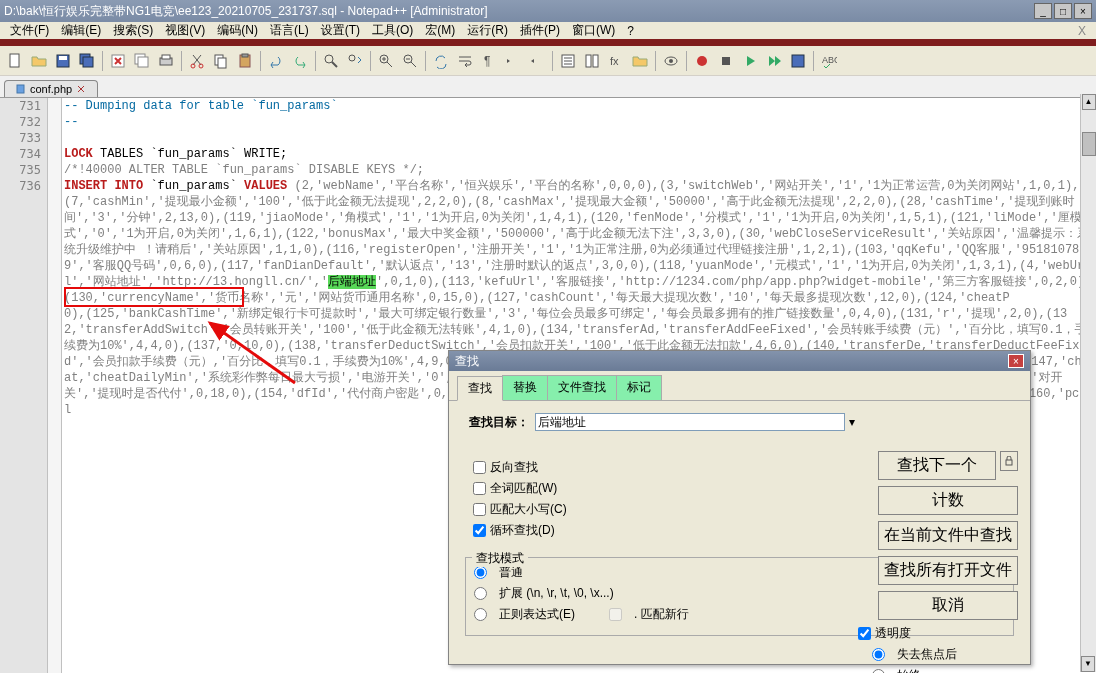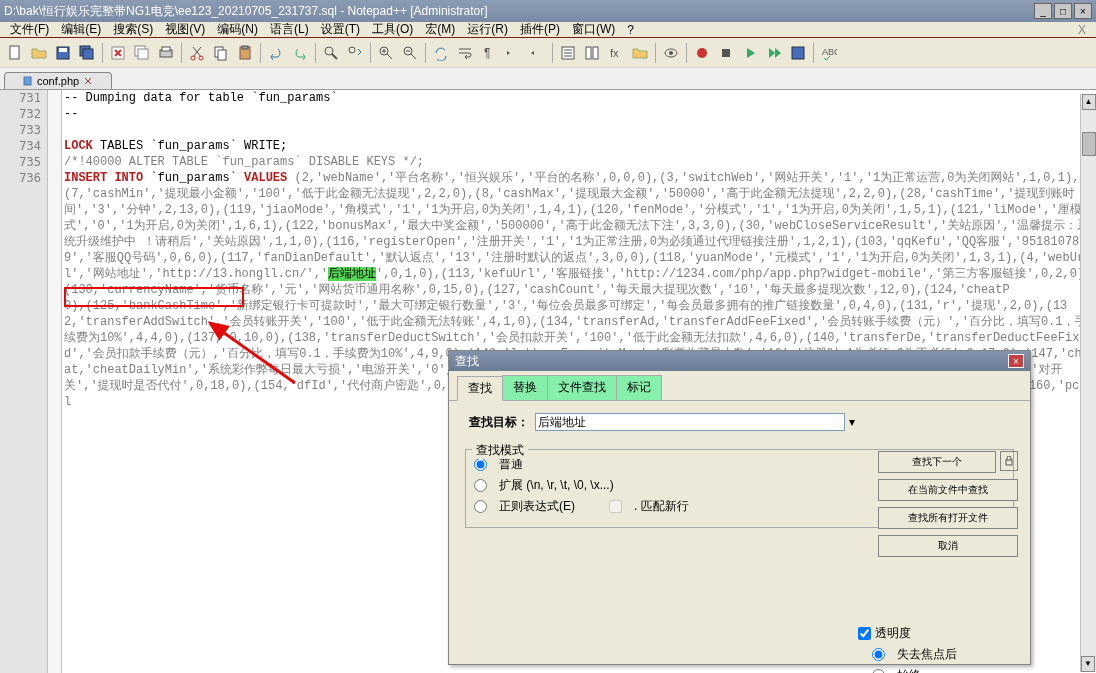--- a/index.html
+++ b/index.html
@@ -5,45 +5,45 @@
 * { box-sizing: border-box; margin: 0; padding: 0; }
 body { font-family: "Microsoft YaHei", "宋体", SimSun, sans-serif; font-size: 12px; background: #ece9d8; overflow: hidden; width: 1096px; height: 673px; position: relative; }
 
 
 .titlebar { background: linear-gradient(180deg, #8b9bb3 0%, #7a8ba5 100%); height: 22px; display: flex; align-items: center; padding: 0 4px; color: #fff; justify-content: space-between; }
 .titlebar-text { font-size: 12px; white-space: nowrap; overflow: hidden; }
 .titlebar-btns { display: flex; gap: 2px; }
 .titlebar-btn { width: 18px; height: 16px; background: #c7c7c7; border: 1px solid #666; display: flex; align-items: center; justify-content: center; font-size: 10px; color: #000; cursor: pointer; }
 
 
-.menubar { background: #ece9d8; height: 16px; display: flex; align-items: center; padding: 0 4px; border-bottom: 1px solid #7f1d1d; }
+.menubar { background: #ece9d8; height: 24px; display: flex; align-items: center; padding: 0 4px; border-bottom: 7px solid #7f1d1d; }
 .menuitem { padding: 2px 6px; cursor: pointer; font-size: 12px; }
 .menubar-x { margin-left: auto; padding: 0 6px; color: #888; cursor: pointer; }
 
 
 .toolbar { background: #ece9d8; height: 30px; display: flex; align-items: center; padding: 2px 4px; gap: 2px; border-bottom: 1px solid #d4d0c8; }
 .tool-btn { width: 22px; height: 22px; display: flex; align-items: center; justify-content: center; cursor: pointer; border: 1px solid transparent; }
 .tool-btn svg { width: 16px; height: 16px; }
 .tool-sep { width: 1px; height: 20px; background: #aaa; margin: 0 2px; }
 
 
 .tabs { background: #f0f0f0; height: 22px; display: flex; align-items: flex-end; padding: 0 4px; border-bottom: 1px solid #9a9a9a; }
-.tab { background: #e4e4e4; border: 1px solid #888; border-bottom: none; padding: 2px 18px; margin-right: 2px; font-size: 11px; display: flex; align-items: center; gap: 4px; cursor: pointer; border-radius: 4px 4px 0 0; }
+.tab { background: #e4e4e4; border: 1px solid #888; border-bottom: none; padding: 2px 11px; margin-right: 2px; font-size: 11px; display: flex; align-items: center; gap: 4px; cursor: pointer; border-radius: 4px 4px 0 0; }
 .tab.active { background: #fff; position: relative; z-index: 2; }
 .tab-icon { width: 10px; height: 10px; }
 .tab-close { width: 10px; height: 10px; }
 
 
 .editor-wrapper { display: flex; height: 672px; background: #fff; position: relative; }
 .gutter { background: #e4e4e4; width: 48px; border-right: 1px solid #c0c0c0; font-family: Consolas, monospace; font-size: 12px; color: #808080; text-align: right; padding: 0 6px; line-height: 16px; user-select: none; }
 .fold-col { width: 14px; background: #f5f5f5; border-right: 1px solid #c0c0c0; }
 .editor { flex: 1; font-family: Consolas, "Courier New", monospace; font-size: 12px; line-height: 16px; padding: 0 2px; white-space: pre-wrap; word-break: break-all; overflow: hidden; }
 .kw { color: #b91c1c; font-weight: bold; }
 .str { color: #808080; }
-.cmt { color: #000000; }
+.cmt { color: #0369a1; }
 .highlight { background: #58d858; }
 
 
 .red-arrow1 { position: absolute; left: 200px; top: 318px; pointer-events: none; }
 .red-arrow2 { position: absolute; left: 570px; top: 402px; pointer-events: none; }
 .red-box { position: absolute; left: 64px; top: 287px; width: 180px; height: 20px; border: 2px solid #e40a0a; pointer-events: none; }
 
 
 .dialog { position: absolute; left: 448px; top: 350px; width: 583px; height: 315px; background: #ece9d8; border: 1px solid #848484; box-shadow: 2px 2px 4px rgba(0,0,0,.3); }
 .dialog-title { background: linear-gradient(180deg, #8393ac 0%, #6a7b96 100%); height: 20px; color: #fff; display: flex; align-items: center; padding: 0 6px; font-size: 12px; justify-content: space-between; }
@@ -56,21 +56,21 @@
 .field-label { width: 70px; text-align: right; margin-right: 6px; font-weight: bold; }
 .field-input { flex: 1; max-width: 310px; }
 .field-input select, .field-input input { width: 100%; font-size: 12px; padding: 1px 2px; border: 1px solid #7f9db9; }
 .check-group { margin: 28px 0 0 14px; }
 .check-row { display: flex; align-items: center; gap: 4px; margin-bottom: 4px; font-size: 12px; }
 .check-row input[type=checkbox] { margin: 0; }
 .groupbox { border: 1px solid #aaa; padding: 6px 8px 8px; margin: 8px 6px 0; position: relative; }
 .groupbox-title { position: absolute; top: -8px; left: 6px; background: #ece9d8; padding: 0 4px; font-size: 12px; }
 .radio-row { display: flex; align-items: center; gap: 12px; margin-bottom: 4px; font-size: 12px; }
 .dialog-btns { position: absolute; right: 12px; top: 50px; width: 140px; display: flex; flex-direction: column; gap: 6px; }
-.dlg-btn { padding: 3px 4px; border: 1px solid #848484; background: #ece9d8; cursor: pointer; font-size: 10px; }
+.dlg-btn { padding: 3px 4px; border: 1px solid #848484; background: #ece9d8; cursor: pointer; font-size: 16px; }
 .dlg-lock { width: 18px; height: 20px; border: 1px solid #848484; display:flex; align-items:center; justify-content:center; }
 .transparency { position: absolute; right: 12px; top: 224px; width: 160px; }
 
 
 .vscroll { position: absolute; right: 0; top: 94px; width: 16px; height: 578px; background: #e8e8e8; border-left: 1px solid #c0c0c0; }
 .vscroll-thumb { position: absolute; top: 38px; width: 14px; left: 1px; height: 24px; background: #c0c0c0; border: 1px solid #888; }
 .vscroll-arrow { width: 14px; height: 16px; background: #ddd; border: 1px solid #888; margin: 0 auto; font-size: 8px; text-align: center; line-height: 14px; }
 </style>
 </head>
 <body>
@@ -359,20 +359,38 @@
   </div>
   <div class="dialog-body">
     <div class="field-row">
       <span class="field-label">查找目标：</span>
       <div class="field-input">
         <input type="text" value="后端地址" style="">
       </div>
       <span style="margin-left:4px">▾</span>
     </div>
 
+    <div class="check-group">
+      <label class="check-row">
+          <input type="checkbox" style=""> 
+          <span>反向查找</span>
+        </label>
+      <label class="check-row">
+          <input type="checkbox" style=""> 
+          <span>全词匹配(W)</span>
+        </label>
+      <label class="check-row">
+          <input type="checkbox" style=""> 
+          <span>匹配大小写(C)</span>
+        </label>
+      <label class="check-row">
+          <input type="checkbox" checked="" style=""> 
+          <span>循环查找(D)</span>
+        </label>
+    </div>
 
     <div style="display:flex; gap:12px; margin-top:10px;">
       <div class="groupbox" style="flex:1">
         <span class="groupbox-title">查找模式</span>
         <label class="radio-row">
             <input type="radio" name="mode" checked="" style=""> 
             <span>普通</span>
           </label>
         <label class="radio-row">
             <input type="radio" name="mode" style=""> 
@@ -385,20 +403,21 @@
     <div class="dialog-btns">
       <div style="display:flex; gap:4px;">
         <button class="dlg-btn" style="flex:1">查找下一个</button>
         <div class="dlg-lock">
             <svg width="10" height="10" viewBox="0 0 10 10">
               <rect x="2" y="4" width="6" height="5" fill="none" stroke="#555"></rect>
               <path d="M3 4V2a2 2 0 0 1 4 0v2" fill="none" stroke="#555"></path>
             </svg>
           </div>
       </div>
+      <button class="dlg-btn">计数</button>
       <button class="dlg-btn">在当前文件中查找</button>
       <button class="dlg-btn">查找所有打开文件</button>
       <button class="dlg-btn">取消</button>
     </div>
 
     <div class="transparency">
       <label class="check-row">
           <input type="checkbox" checked="" style=""> 
           <span>透明度</span>
         </label>

